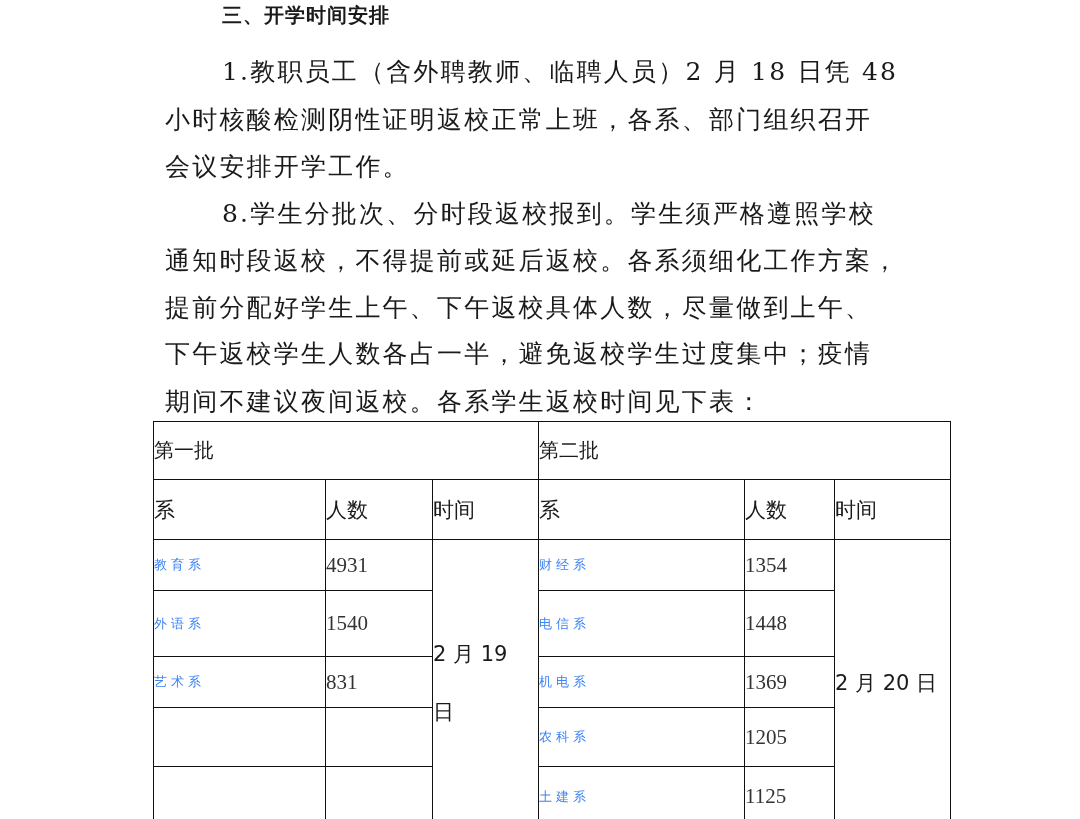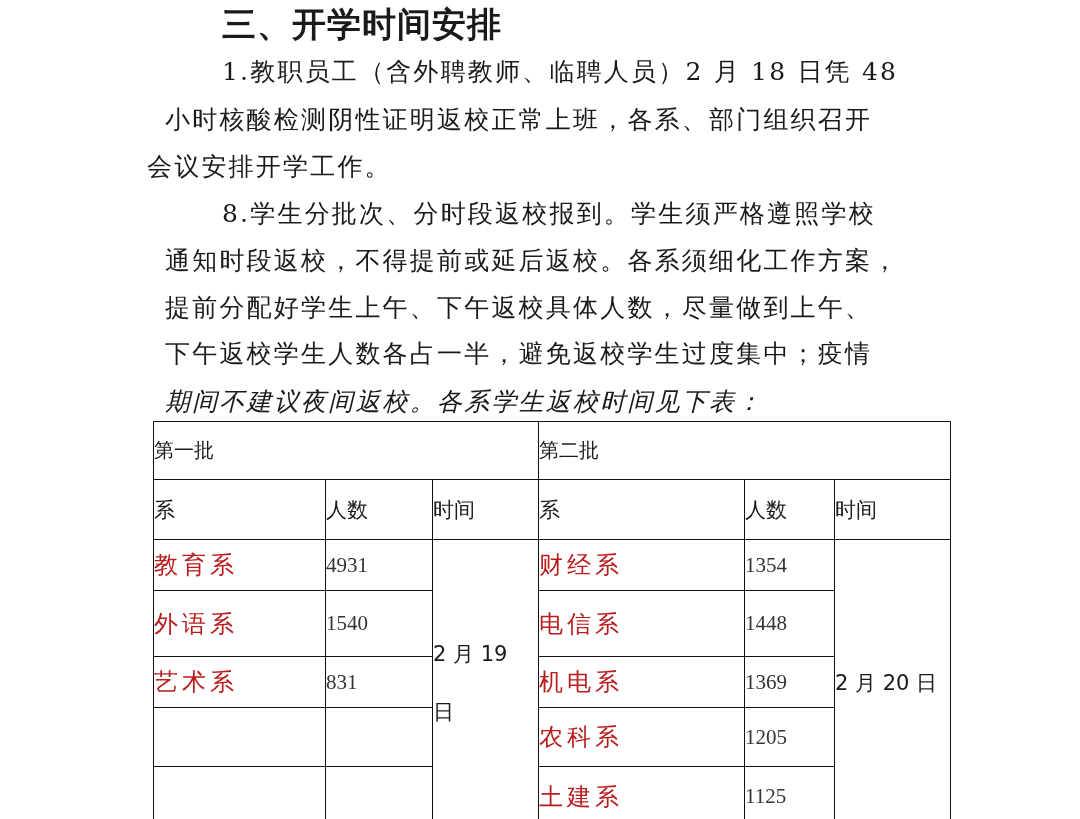--- a/index.html
+++ b/index.html
@@ -1,44 +1,44 @@
 <!DOCTYPE html>
 <html><head>
 <meta charset="utf-8">
 <style>
   html, body { margin:0; padding:0; }
   body { width:1080px; height:819px; overflow:hidden; background:#ffffff; position:relative;
          font-family: "DejaVu Serif", "Liberation Serif", serif; color:#1a1a1a; }
-  .heading { position:absolute; left:222px; top:2px; font-family:"DejaVu Sans", sans-serif; font-size:34px; font-weight:bold; letter-spacing:1px; }
+  .heading { position:absolute; left:222px; top:2px; font-family:"DejaVu Sans", sans-serif; font-size:20px; font-weight:bold; letter-spacing:1px; }
   .line { position:absolute; font-size:25px; white-space:nowrap; letter-spacing:2.2px; }
   table { position:absolute; left:153px; top:421px; border-collapse:collapse; table-layout:fixed; }
   td { border:1.5px solid #111; vertical-align:middle; padding:0; }
   .hd { font-family:"DejaVu Sans", sans-serif; font-size:20px; }
   .hd2 { font-family:"DejaVu Sans", sans-serif; font-size:21px; }
-  .dept { font-size:24px; letter-spacing:4px; color:#b91c1c; }
+  .dept { font-size:13px; letter-spacing:4px; color:#3b82f6; }
   .num { font-size:19px; color:#333; font-family:"Liberation Serif", serif; font-size:21px; }
   .date { font-family:"DejaVu Sans", sans-serif; font-size:21px; line-height:58px; }
 </style>
 </head>
 <body>
 
 <div class="heading">三、开学时间安排</div>
 
 <div>
   <div class="line" style="left:222px; top:55px;">1.教职员工（含外聘教师、临聘人员）2 月 18 日凭 48</div>
   <div class="line" style="left:165px; top:103px;">小时核酸检测阴性证明返校正常上班，各系、部门组织召开</div>
-  <div class="line" style="left:147px; top:150px;">会议安排开学工作。</div>
+  <div class="line" style="left:165px; top:150px;">会议安排开学工作。</div>
 </div>
 
 <div>
   <div class="line" style="left:222px; top:197px;">8.学生分批次、分时段返校报到。学生须严格遵照学校</div>
   <div class="line" style="left:165px; top:244px;">通知时段返校，不得提前或延后返校。各系须细化工作方案，</div>
   <div class="line" style="left:165px; top:291px;">提前分配好学生上午、下午返校具体人数，尽量做到上午、</div>
   <div class="line" style="left:165px; top:337px;">下午返校学生人数各占一半，避免返校学生过度集中；疫情</div>
-  <div class="line" style="left:165px; top:385px;font-style:italic;">期间不建议夜间返校。各系学生返校时间见下表：</div>
+  <div class="line" style="left:165px; top:385px;">期间不建议夜间返校。各系学生返校时间见下表：</div>
 </div>
 
 <table>
   <colgroup>
     <col style="width:172px">
       <col style="width:107px">
       <col style="width:106px">
     <col style="width:206px">
       <col style="width:90px">
       <col style="width:116px">

